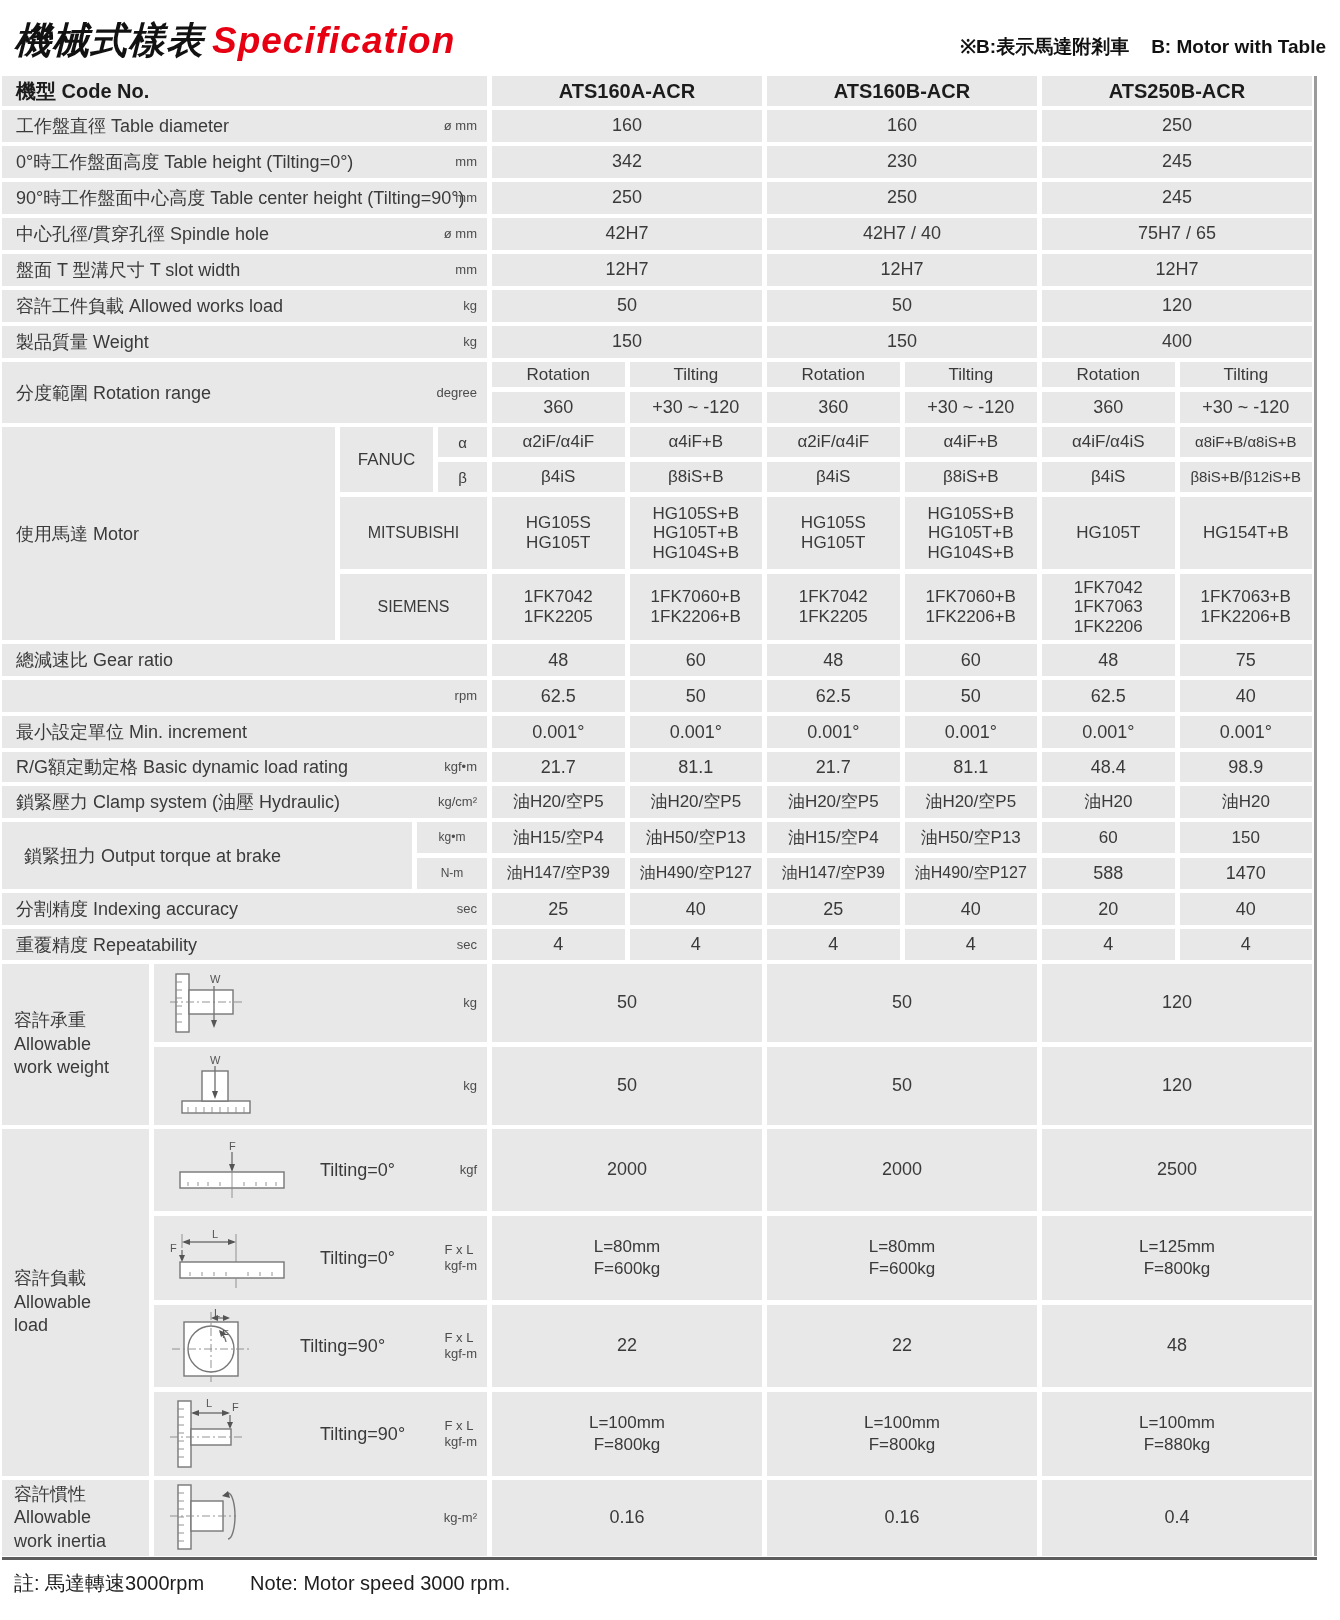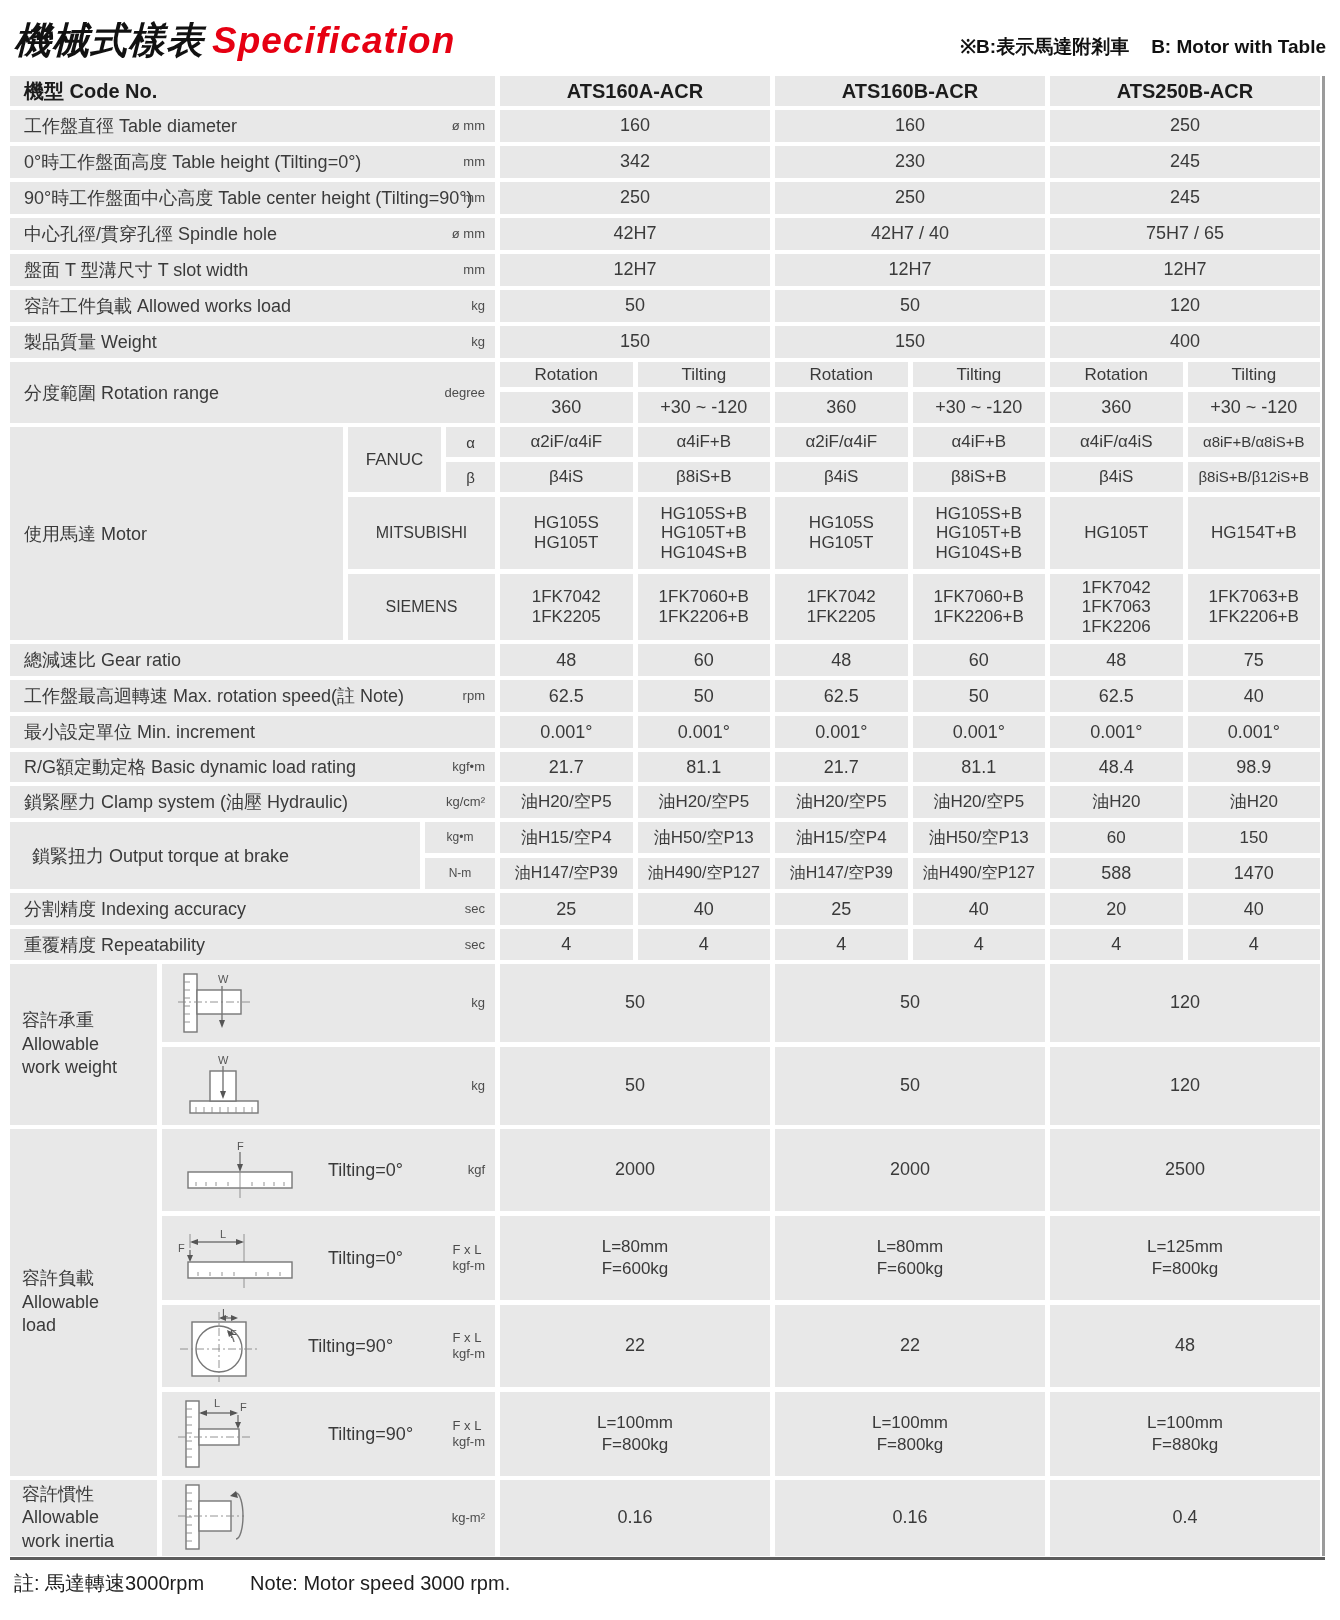--- a/index.html
+++ b/index.html
@@ -4,21 +4,21 @@
 <style>
   html,body{margin:0;padding:0;background:#ffffff;width:1340px;font-family:"Liberation Sans",sans-serif;color:#3a3a3a;}
   .page{width:1340px;height:1620px;position:relative;overflow:hidden;}
   
   .pagehead{display:flex;align-items:flex-end;justify-content:space-between;padding:16px 14px 10px 14px;}
   .title{font-size:37px;font-weight:bold;font-style:italic;color:#111;letter-spacing:1px;white-space:nowrap;}
   .title .en{color:#e60012;margin-left:8px;}
   .topnote{font-size:19px;font-weight:bold;color:#111;padding-bottom:6px;white-space:nowrap;}
   .topnote .zh{margin-right:22px;}
   
-  .table{width:1310px;margin-left:10px;position:relative;}
+  .table{width:1310px;margin-left:2px;position:relative;}
   .table::after{content:'';position:absolute;top:0;bottom:0;right:-5px;width:3px;background:#9b9b9b;}
   .table::before{content:'';position:absolute;left:0;right:-5px;bottom:-4px;height:3px;background:#5d5d5d;}
   .row,.irow{display:flex;gap:5px;align-items:stretch;}
   .row{margin-bottom:4px;}
   .sect{display:flex;gap:5px;align-items:stretch;margin-bottom:4px;}
   .srows{display:flex;flex-direction:column;gap:5px;flex:1;}
   .cell{background:#e8e8e8;display:flex;align-items:center;justify-content:center;box-sizing:border-box;}
   .lab{width:485px;justify-content:flex-start;padding-left:14px;padding-right:8px;position:relative;overflow:hidden;}
   .lt{font-size:18px;white-space:nowrap;}
   .un{position:absolute;right:10px;top:50%;transform:translateY(-50%);font-size:13px;color:#4c4c4c;text-align:left;white-space:pre-line;line-height:1.2;}
@@ -270,21 +270,20 @@
           <div class="cell half">48</div>
           <div class="cell half">60</div>
         </div>
       <div class="grp2">
           <div class="cell half">48</div>
           <div class="cell half">75</div>
         </div>
     </div>
     <div class="row" style="height:32px">
       <div class="cell lab">
-          <span class="lt">工作盤最高迴轉速 Max. rotation speed(註 Note)</span>
           <span class="un">rpm</span>
         </div>
       <div class="grp2">
           <div class="cell half">62.5</div>
           <div class="cell half">50</div>
         </div>
       <div class="grp2">
           <div class="cell half">62.5</div>
           <div class="cell half">50</div>
         </div>

